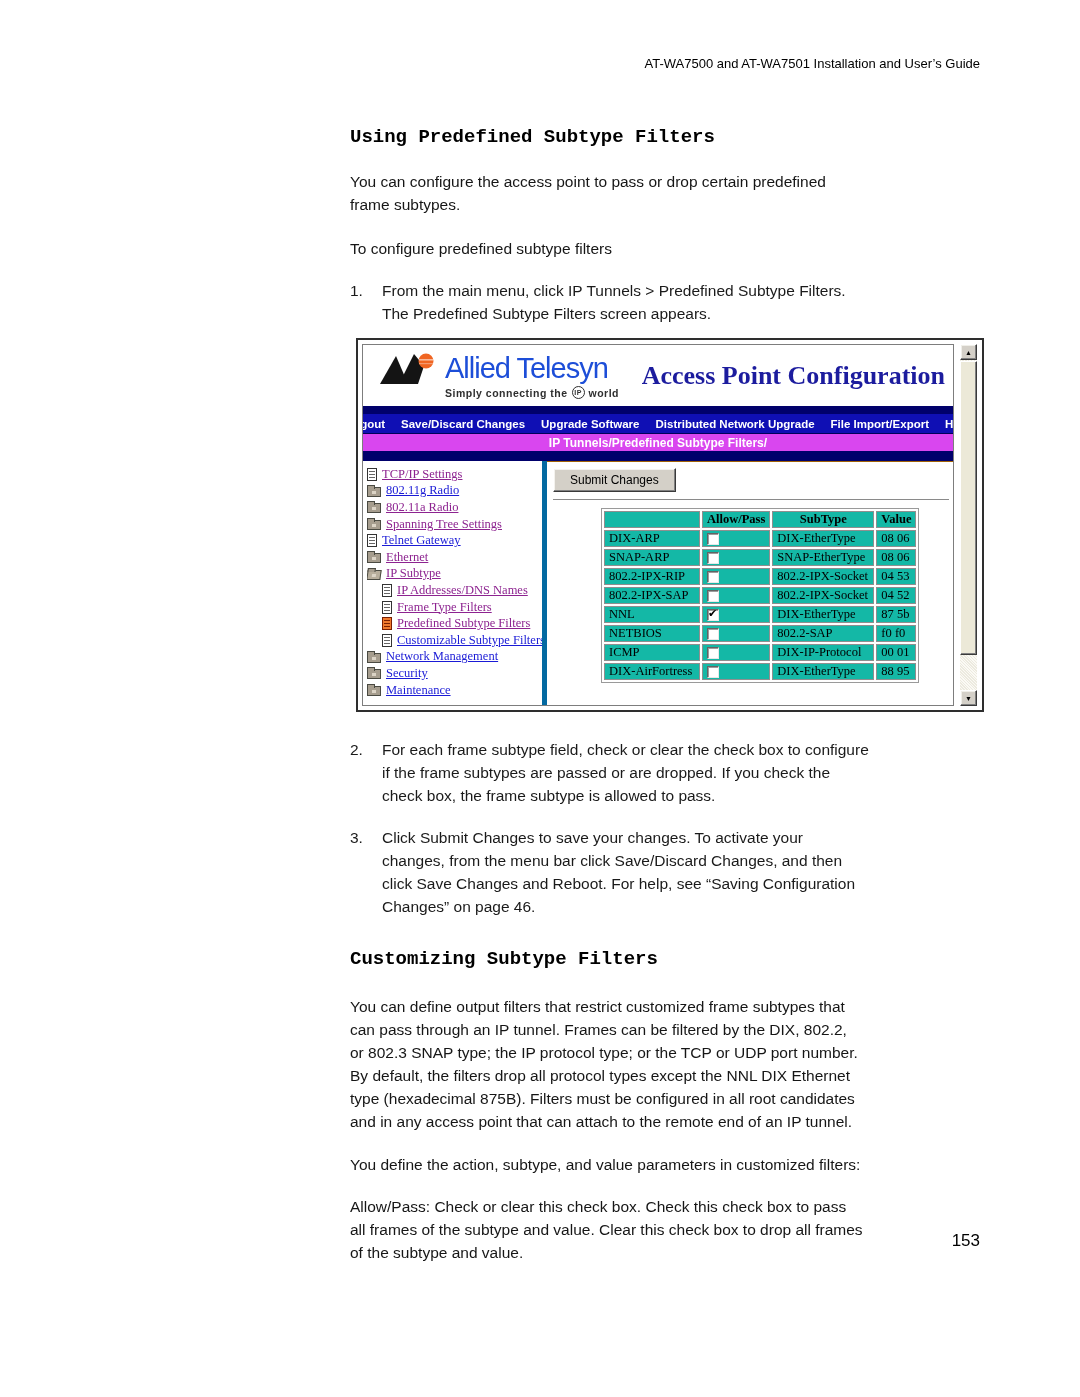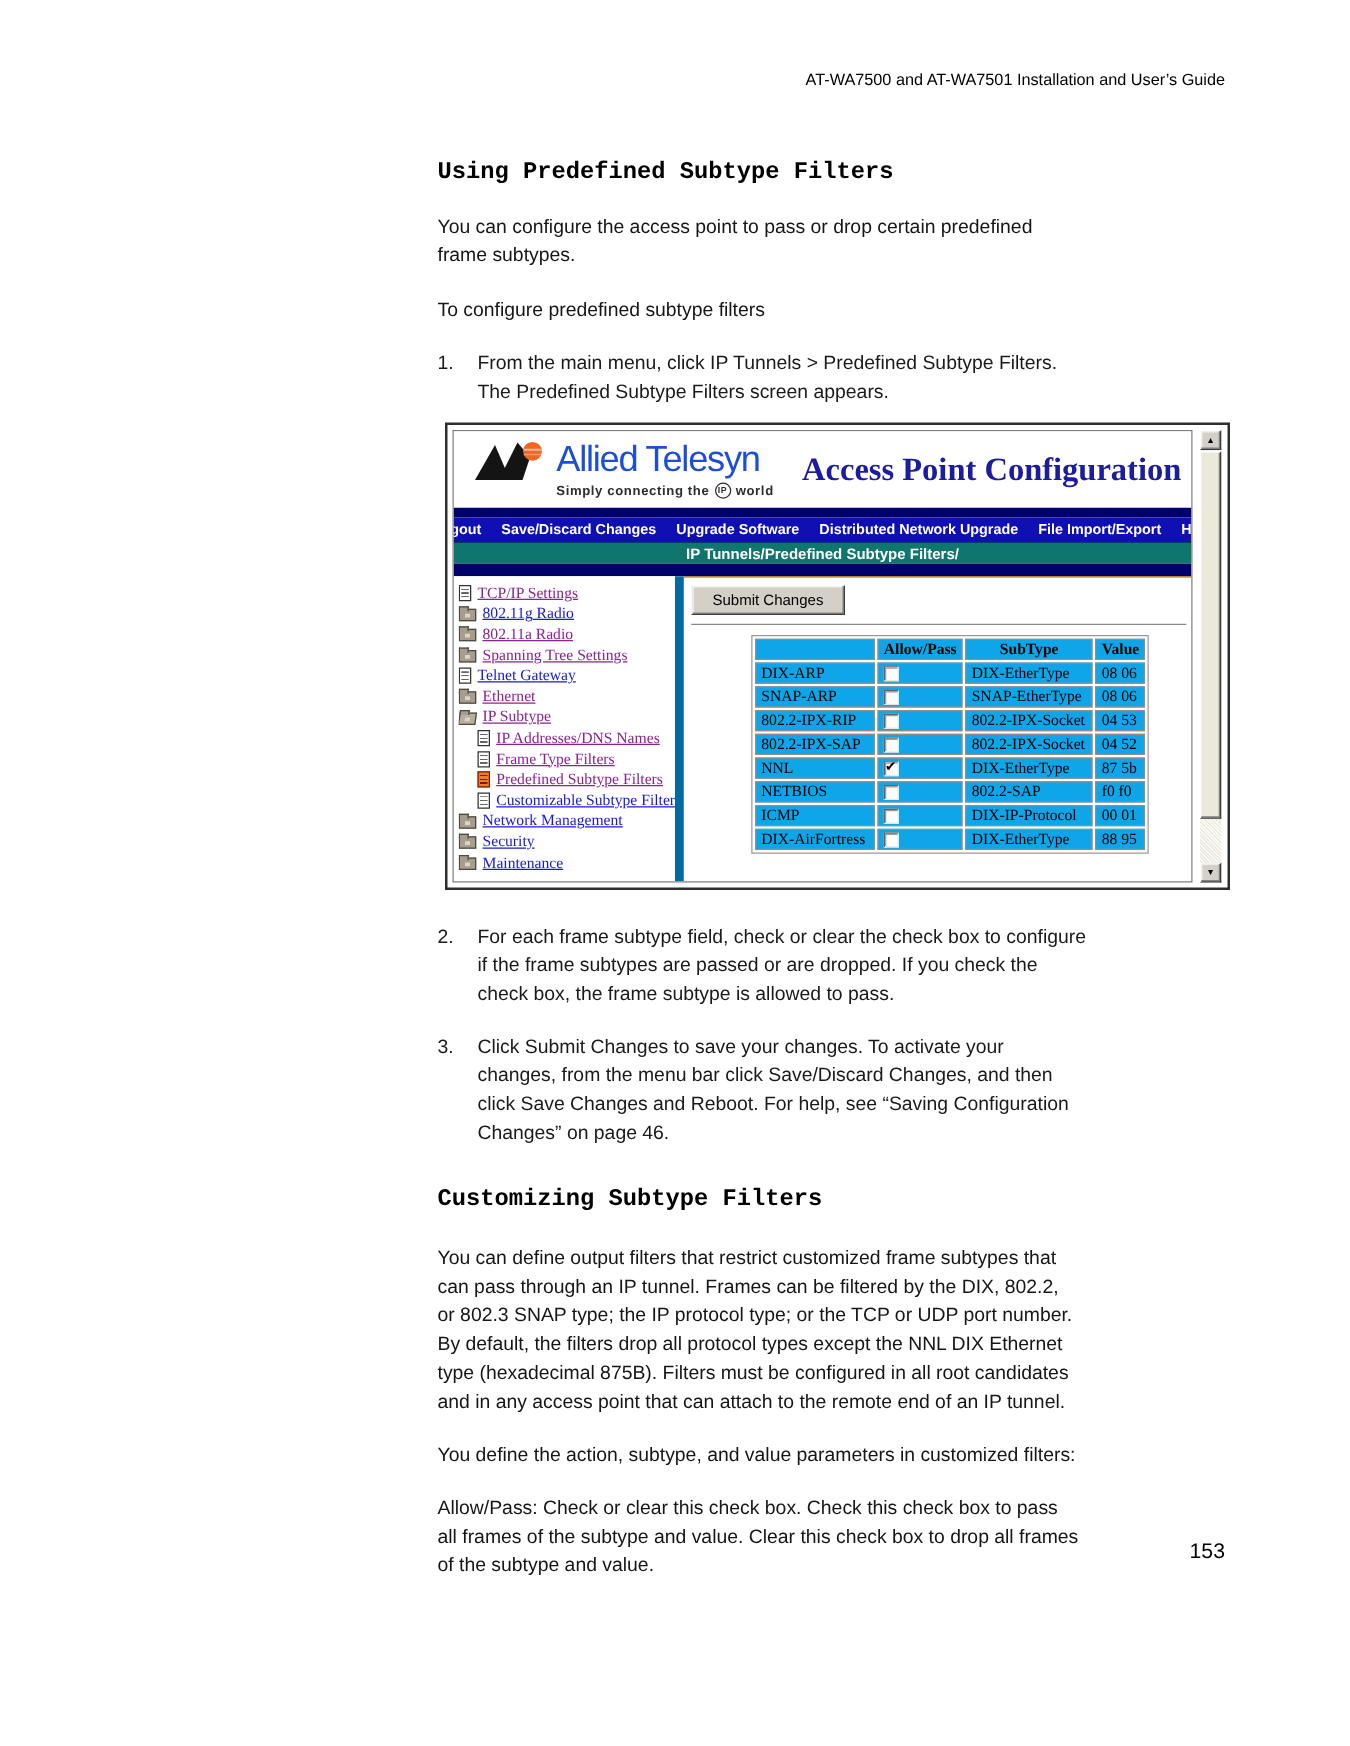--- a/index.html
+++ b/index.html
@@ -42,27 +42,27 @@
   }
   .navy-bar-a { height:8px; background:#00006b; }
   .navy-bar-b { height:10px; background:#00006b; }
   .menu-row {
     height:19px; background:#0f0fb4; display:flex; align-items:center; justify-content:center;
     color:#fff; font-size:11.5px; font-weight:bold;
   }
   .menu-item { padding:0 8px; white-space:nowrap; cursor:default; }
   .msep { width:1px; height:11px; background:#9a9ae0; }
   .crumb-row {
-    height:18px; background:#0f766e; border-top:1px solid #00005a;
+    height:18px; background:#d946ef; border-top:1px solid #00005a;
     display:flex; align-items:center; justify-content:center;
     color:#fff; font-size:12px; font-weight:bold;
   }
 
   .content-row { display:flex; height:244px; background:#fff; }
-  .sidebar { width:184px; border-right:7px solid #0369a1; padding:5px 0 0 4px; }
+  .sidebar { width:184px; border-right:5px solid #0369a1; padding:5px 0 0 4px; }
   .sb-item { height:16.6px; display:flex; align-items:center; white-space:nowrap; overflow:hidden; }
   .sb-item.ind { padding-left:15px; }
   .lnk { font-family:"Liberation Serif", serif; font-size:12.5px; text-decoration:underline; cursor:pointer; }
   .lnk.purple { color:#8d2390; }
   .lnk.blue { color:#1a1ad6; }
 
   .ico { display:inline-block; margin-right:5px; position:relative; flex:none; }
   .ico.doc { width:10px; height:13px; background:#fff; border:1px solid #333; }
   .ico.doc::after { content:""; position:absolute; left:1px; right:1px; top:2px; height:8px;
     background:repeating-linear-gradient(to bottom,#666 0,#666 1px,transparent 1px,transparent 3px); }
@@ -78,21 +78,21 @@
   .submit-btn {
     font-family:"Liberation Sans", sans-serif; font-size:12px; color:#000;
     background:#d4d0c8; padding:4px 16px 4px 16px; cursor:pointer; display:inline-block;
     border:1px solid; border-color:#ffffff #3a3a3a #3a3a3a #ffffff;
     box-shadow:inset -1px -1px 0 #808080, inset 1px 1px 0 #f4f2ee;
   }
   .panel-rule { border-top:1px solid #8a8a8a; margin-top:7px; }
 
   .ftable { border-collapse:separate; border-spacing:2px; margin:8px 0 0 48px;
     font-family:"Liberation Serif", serif; font-size:12.5px; color:#000; border:1px solid #9a9a9a; }
-  .ftable th, .ftable td { border:1px solid #8f8f8f; padding:0 4px; height:17px; background:#0ea5e9; }
+  .ftable th, .ftable td { border:1px solid #8f8f8f; padding:0 4px; height:17px; background:#14b8a6; }
   .ftable th { font-weight:bold; text-align:center; }
   .col-name { width:96px; } .col-allow { width:64px; } .col-sub { width:102px; } .col-val { width:40px; }
 
   .cbx { display:inline-block; width:12px; height:12px; background:#fff; position:relative; vertical-align:middle;
     border:1px solid; border-color:#636363 #e8e8e8 #e8e8e8 #636363; box-shadow:inset 1px 1px 0 #9c9c9c; cursor:pointer; }
   .cbx.checked::after { content:"✔"; position:absolute; left:0px; top:-3px; font-size:11px; color:#000; }
 
   .vscroll { width:17px; height:362px; position:relative;
     background:repeating-linear-gradient(45deg,#eceadf 0 1px,#fbfaf5 1px 2px); }
   .sb-btn { position:absolute; left:0; width:17px; height:16px; background:#d4d0c8;

